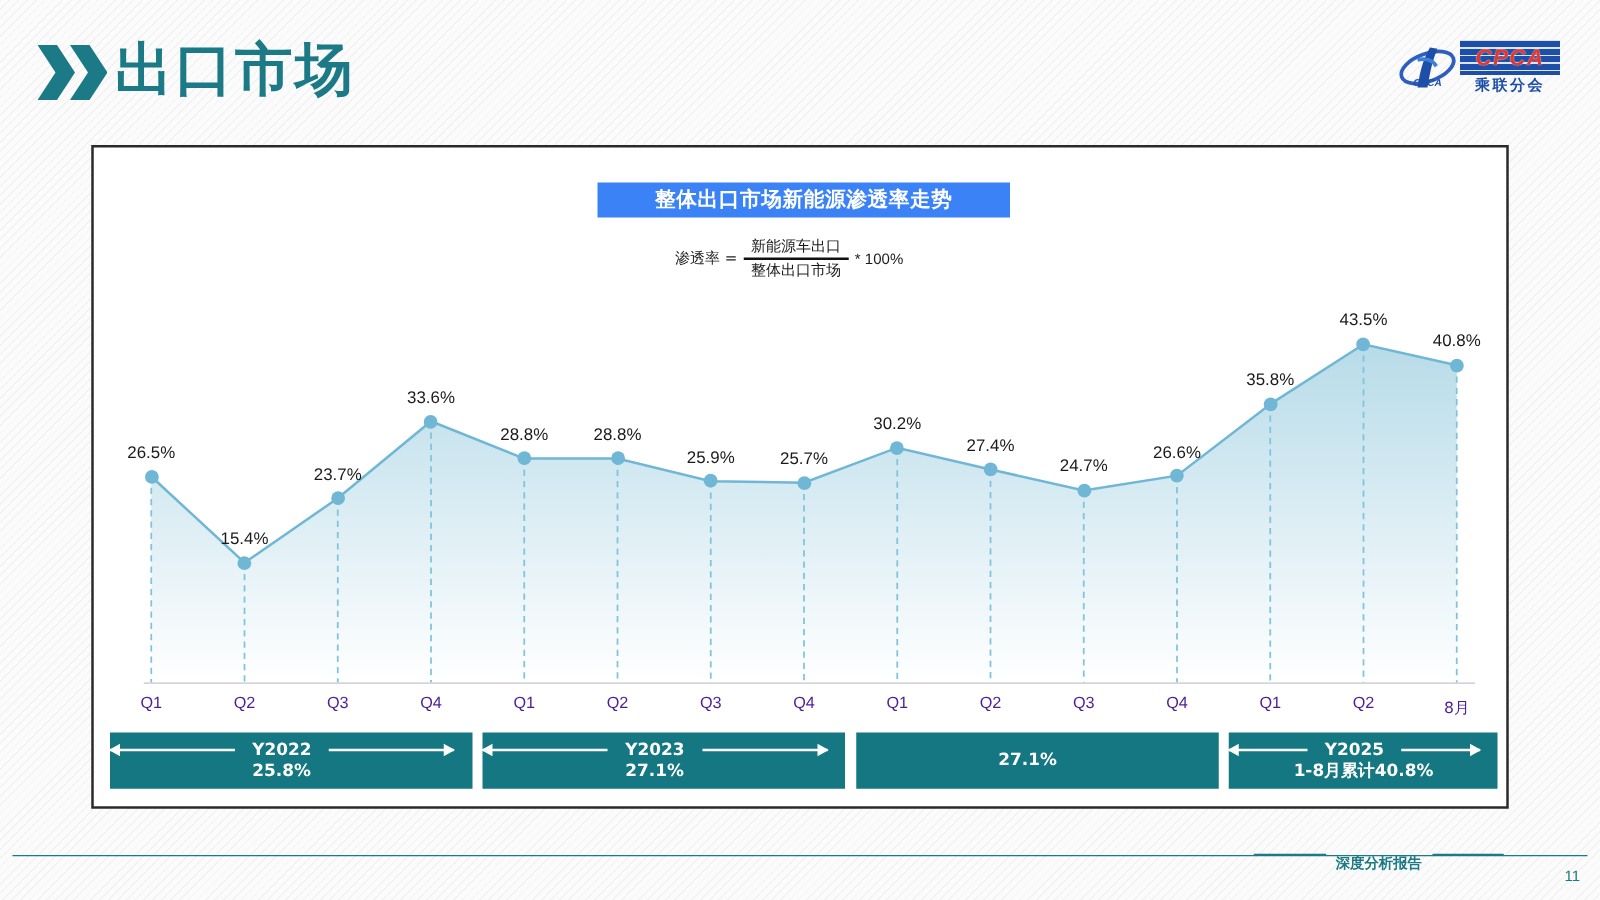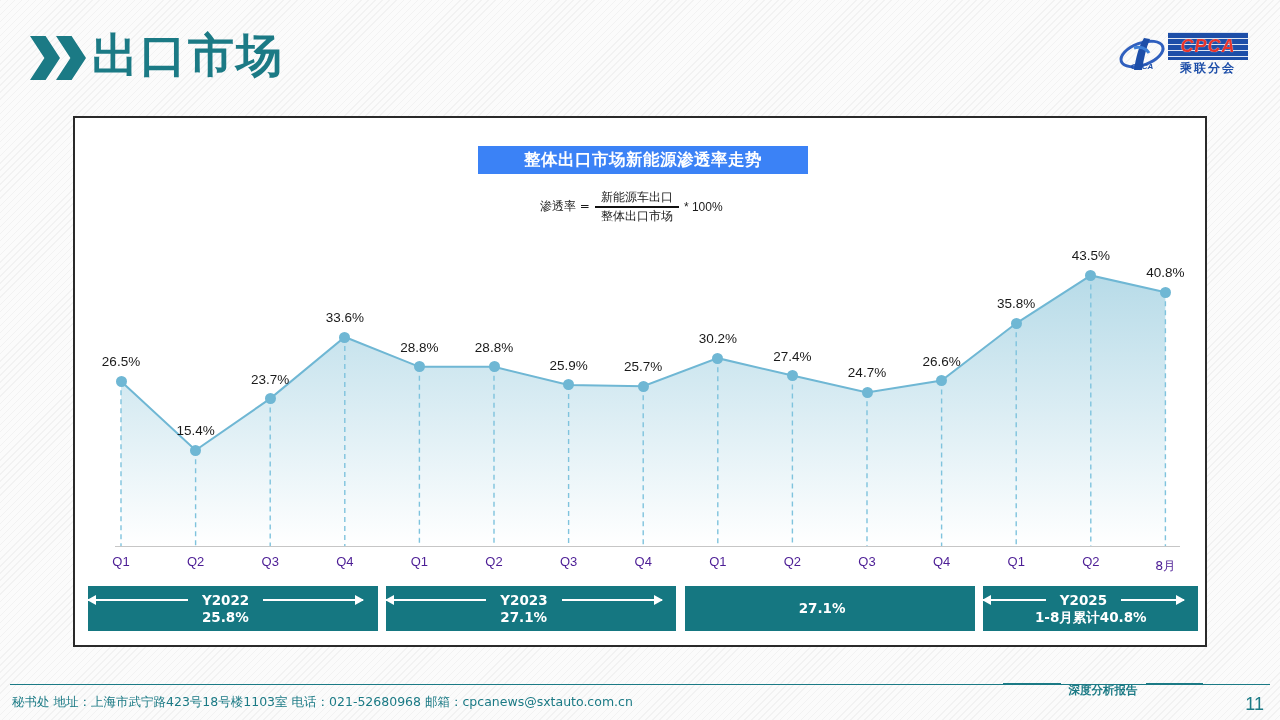--- a/index.html
+++ b/index.html
@@ -147,21 +147,21 @@
     position:absolute;left:1003px;top:683px;width:200px;height:20px;
     display:flex;align-items:flex-start;gap:8px;
   }
   .ftr-mid .ln{flex:1;height:1px;background:#1b7a85;}
   .ftr-mid .tx{
     font-size:11.5px;color:#1b7a85;font-weight:bold;white-space:nowrap;
     font-family:"DejaVu Serif","Liberation Serif",serif;
   }
   .ftr-page{
     position:absolute;right:16px;top:694px;
-    font-size:18px;color:#1b7a85;
+    font-size:12px;color:#1b7a85;
     font-family:"Liberation Sans",sans-serif;
   }
 </style>
 </head>
 <body>
 
 <div id="page-bg"></div>
 
 <div id="slide">
 
@@ -307,21 +307,20 @@
               <span>Y2025</span>
               <span class="arr right" style="width: 62.6px;"></span>
             </div>
             <div class="banner-row2">1-8月累计40.8%</div>
           </div>
         </div>
     </div>
   </div>
 
   <div class="ftr-rule"></div>
-  <div class="ftr-left">秘书处  地址：上海市武宁路423号18号楼1103室  电话：021-52680968   邮箱：cpcanews@sxtauto.com.cn</div>
   <div class="ftr-mid">
     <span class="ln"></span>
     <span class="tx">深度分析报告</span>
     <span class="ln"></span>
   </div>
   <div class="ftr-page">11</div>
 
 </div>
 
 </body></html>

